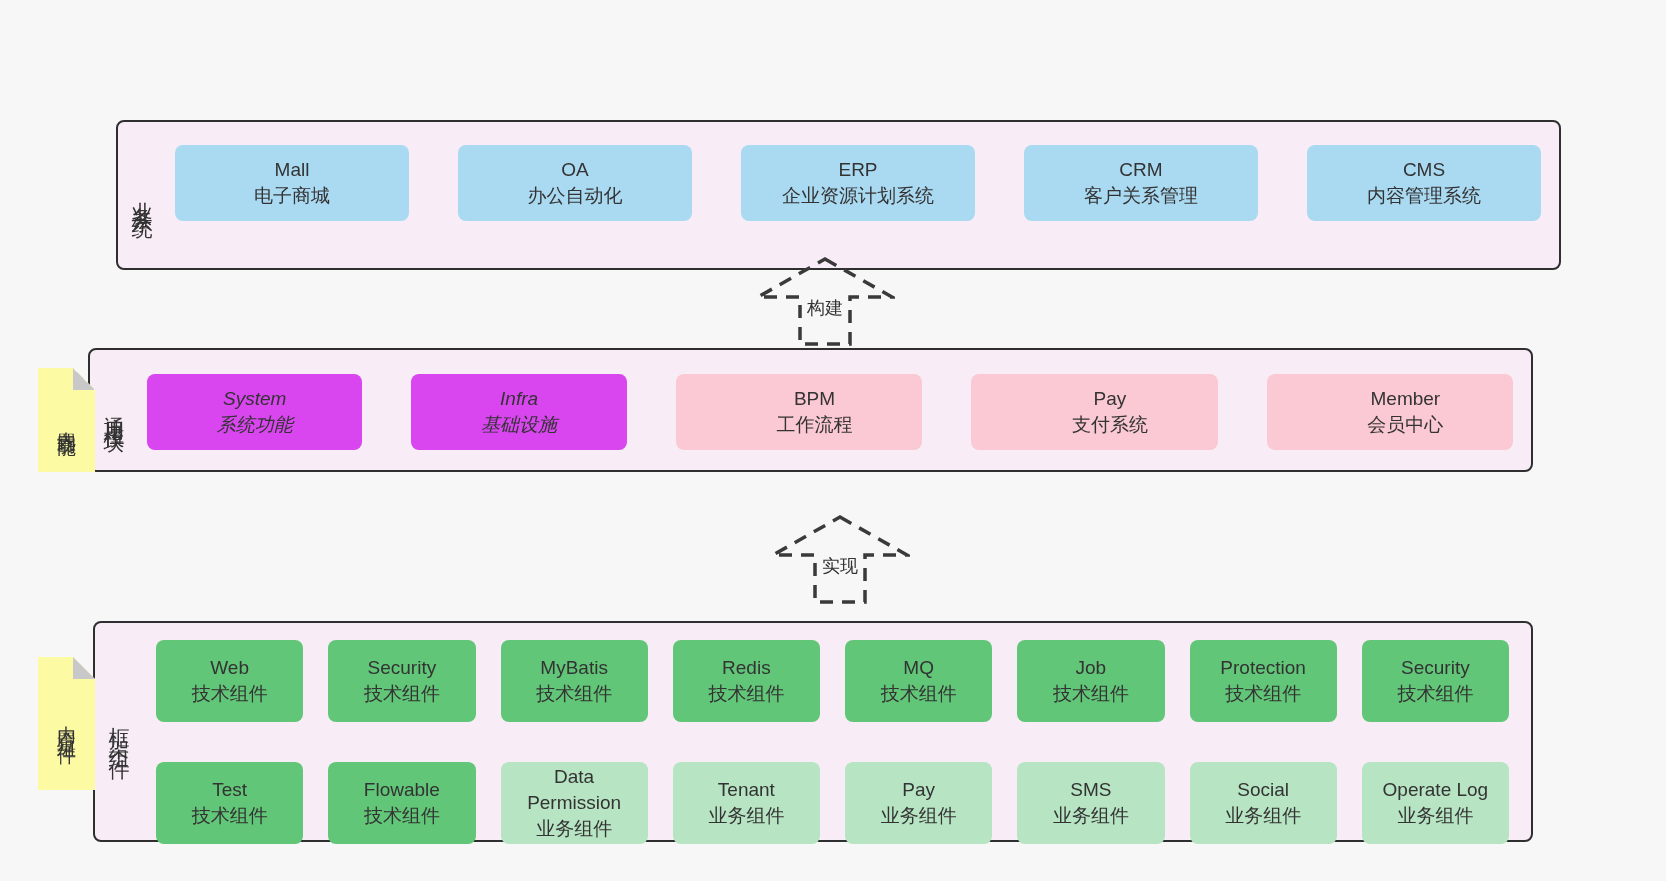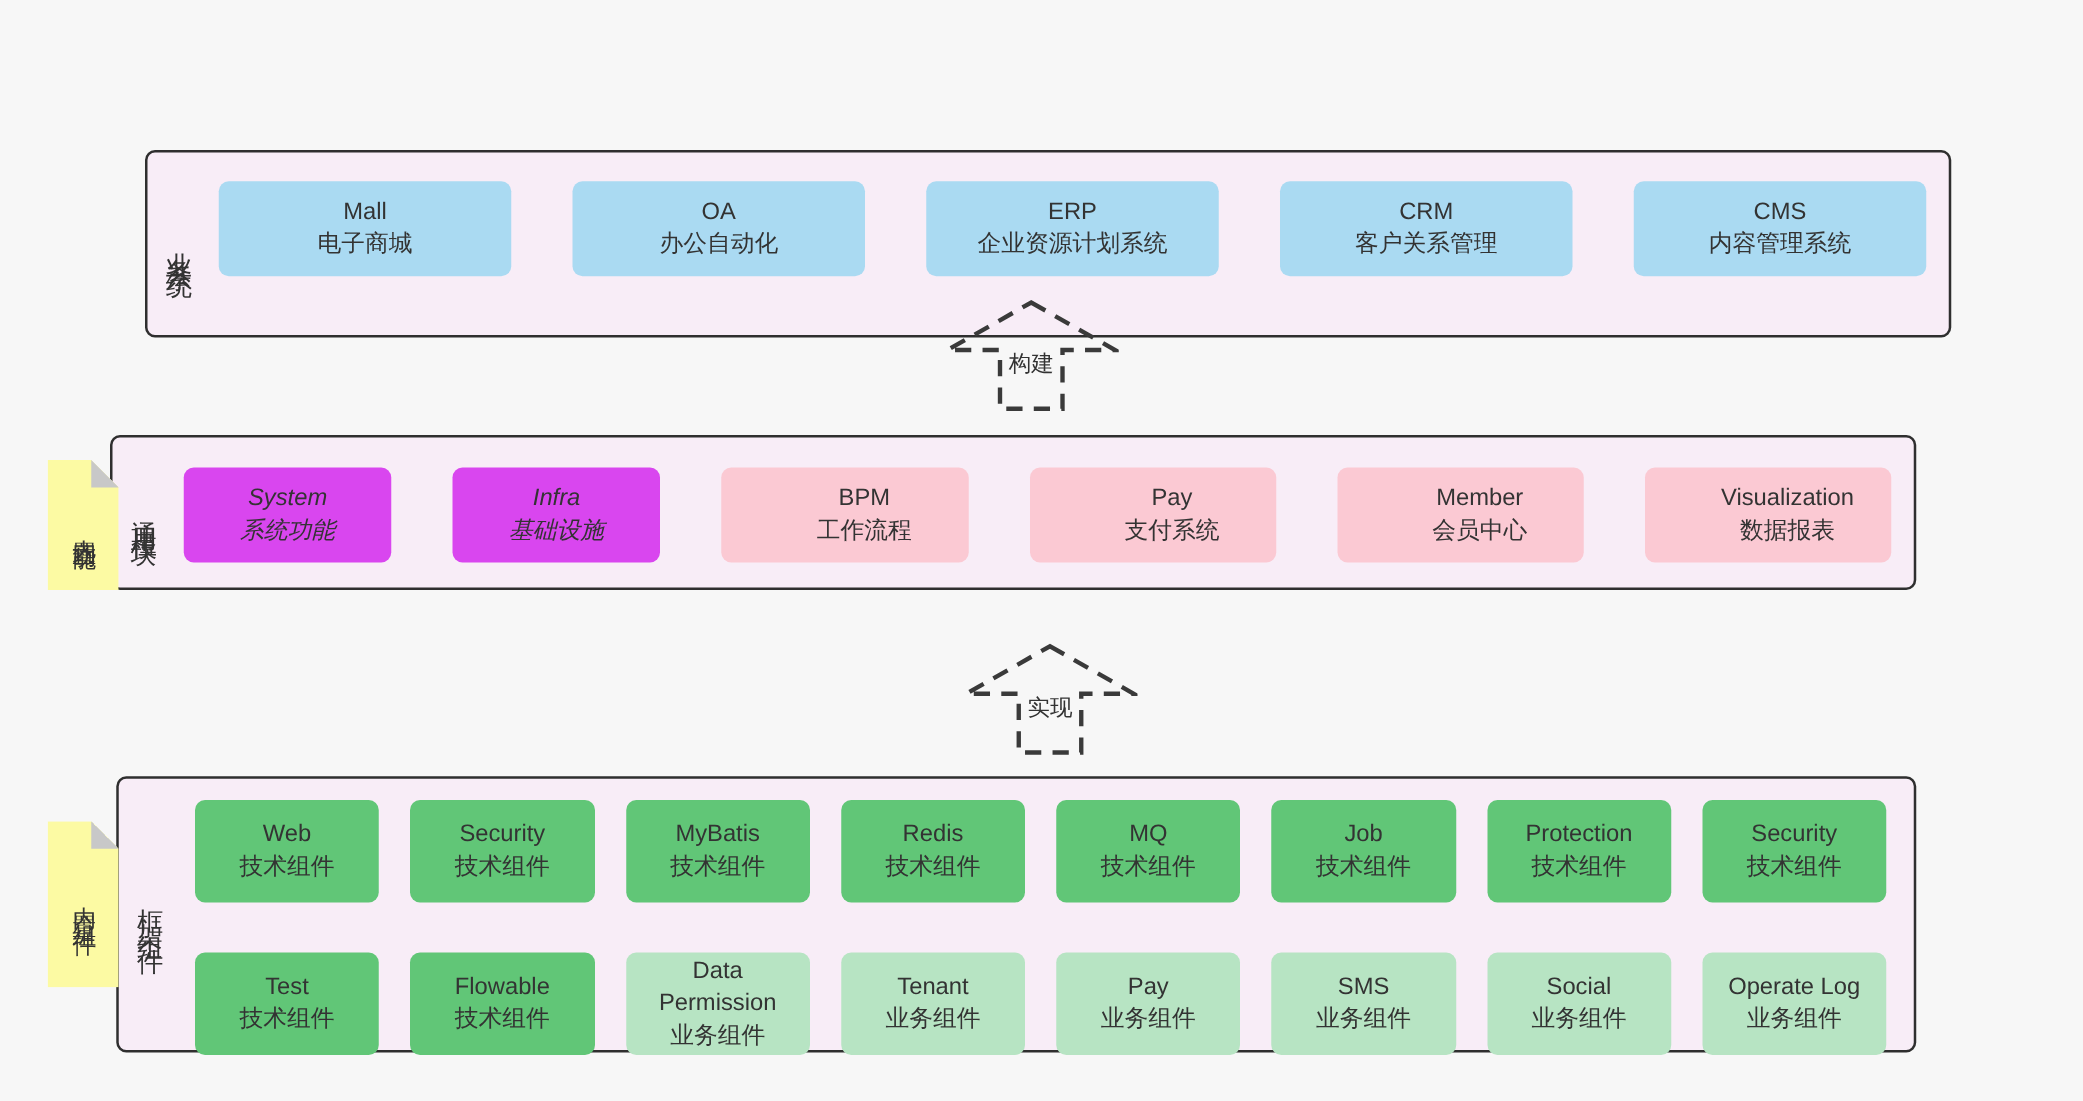--- a/index.html
+++ b/index.html
@@ -87,21 +87,21 @@
       <span>CRM</span>
       <span>客户关系管理</span>
     </div>
     <div class="box blue h76">
       <span>CMS</span>
       <span>内容管理系统</span>
     </div>
   </div>
 </div>
 
-<div class="arrow" style="left:755px;top:239px;">
+<div class="arrow" style="left:755px;top:256px;">
   <svg width="140" height="92" viewBox="0 0 140 92">
     <polygon points="70,3 137,41 95,41 95,88 45,88 45,41 3,41" fill="none" stroke="#3a3a3a" stroke-width="3.5" stroke-dasharray="13 9"></polygon>
   </svg>
   <span class="arrow-label">构建</span>
 </div>
 
 <div class="note" style="left:38px;top:368px;width:57px;height:104px;">
   <span class="fold"></span>
   <span>内置功能</span>
 </div>
@@ -121,24 +121,20 @@
       <span>工作流程</span>
     </div>
     <div class="box pink h76">
       <span>Pay</span>
       <span>支付系统</span>
     </div>
     <div class="box pink h76">
       <span>Member</span>
       <span>会员中心</span>
     </div>
-    <div class="box pink h76">
-      <span>Visualization</span>
-      <span>数据报表</span>
-    </div>
   </div>
 </div>
 
 <div class="arrow" style="left:770px;top:514px;">
   <svg width="140" height="92" viewBox="0 0 140 92">
     <polygon points="70,3 137,41 95,41 95,88 45,88 45,41 3,41" fill="none" stroke="#3a3a3a" stroke-width="3.5" stroke-dasharray="13 9"></polygon>
   </svg>
   <span class="arrow-label">实现</span>
 </div>
 

